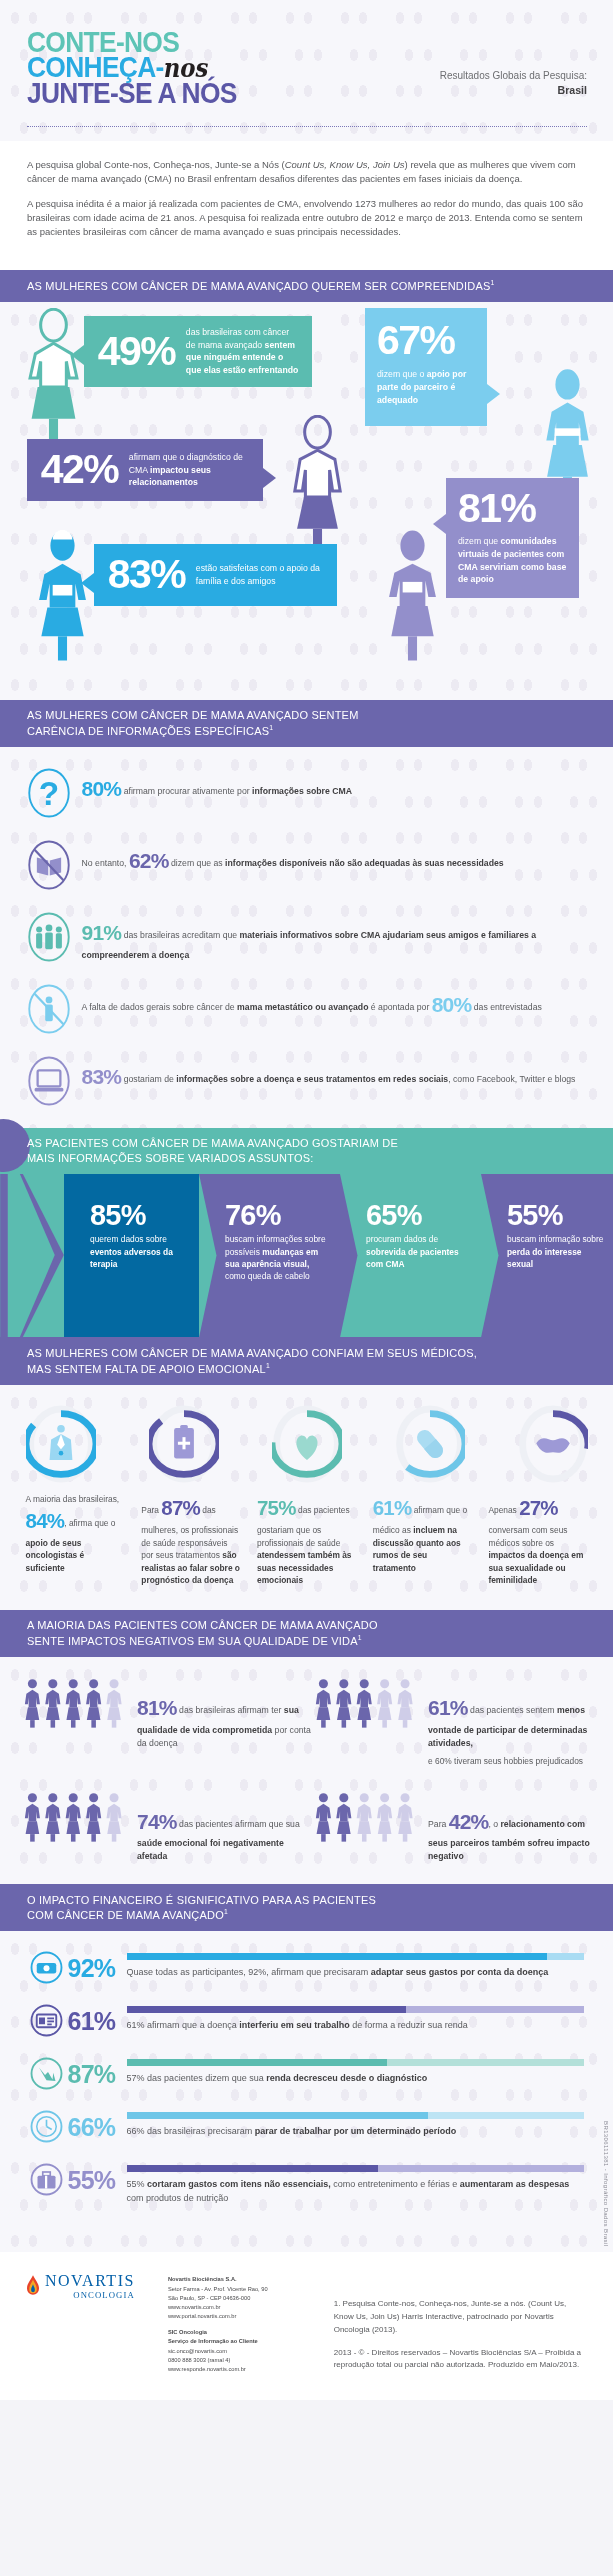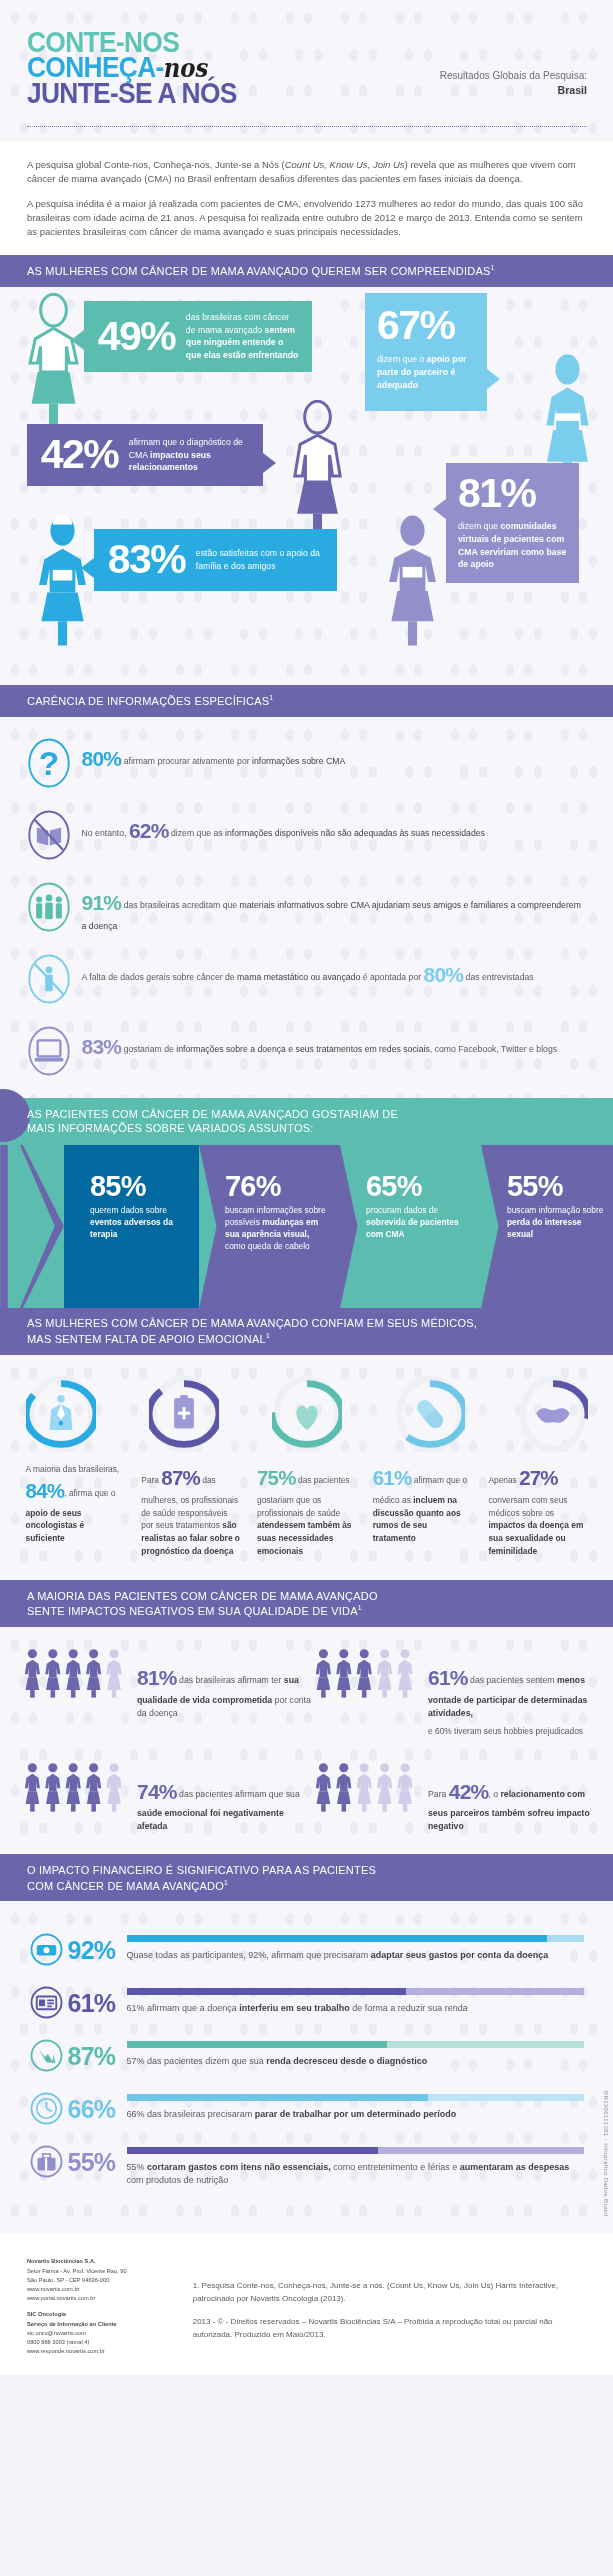--- a/index.html
+++ b/index.html
@@ -30,21 +30,21 @@
   .logo .l2 { font-size:30px; font-weight:bold; letter-spacing:-0.8px; color:#29abe2; font-family:"Liberation Sans Narrow","Liberation Sans",sans-serif; transform:scaleX(0.88); transform-origin:left; display:block;}
   .logo .l2 i { font-family:"DejaVu Serif", serif; font-style:italic; color:#231f20; font-size:26px; letter-spacing:0;}
   .logo .l3 { font-size:30px; font-weight:bold; letter-spacing:-0.8px; color:#5b57a6; font-family:"Liberation Sans Narrow","Liberation Sans",sans-serif; transform:scaleX(0.88); transform-origin:left; display:block;}
   .hdr-right { position:absolute; right:27px; top:68px; text-align:right; color:#6d6e71; font-size:10px; line-height:1.5; }
   .hdr-right .big { font-weight:bold; color:#414042; font-size:10.6px; }
   .dotline { position:absolute; left:27px; right:27px; top:126px; border-top:1.5px dotted #7b78b8; }
 
   
   .intro { background:#ffffff; padding:16.7px 27px 15px 27px; }
   .intro p { font-size:9.5px; line-height:1.5; color:#5a5b5e; margin-bottom:10.6px; }
-  .intro p:last-child { margin-bottom:0; }
+  .intro p:last-child { margin-bottom:15px; }
   .intro em { font-style:italic; }
 
   
   .banner { color:#fff; padding:8.4px 27px; font-size:11px; line-height:1.35;
             font-family:"Liberation Sans Narrow","Liberation Sans",sans-serif;
             letter-spacing:0.2px; }
   .banner.purple { background:#6b66ac; }
   .banner.teal { background:#5bbcb0; }
   .banner sup { font-size:6.8px; }
 
@@ -77,21 +77,21 @@
   .b81 .pct { margin:0 0 6px 0; }
 
   .fig { position:absolute; }
 
   
   .sec2 { padding: 20px 27px 18px 27px; }
   .row2 { display:flex; align-items:flex-start; margin-bottom:20px; }
   .row2:last-child { margin-bottom:3px; }
   .ico-ring { flex:0 0 auto; width:44px; height:52px; margin-right:10.6px; }
   .row2 .body { font-size:8.7px; line-height:1.55; color:#5a5b5e; padding-top:6px; }
-  .row2 .body b { font-weight:normal; color:#414042; }
+  .row2 .body b { font-weight:bold; color:#414042; }
   .row2 .body .n { font-family:"Liberation Sans Narrow","Liberation Sans",sans-serif;
                    font-weight:bold; font-size:21px; letter-spacing:-0.8px; vertical-align:-2.3px; }
 
   
   .sec3 { position:relative; height:163px; overflow:hidden; display:flex; }
   .chev { position:relative; padding:27px 10.6px 0 26px; color:#fff; }
   .chev .pct { font-family:"Liberation Sans Narrow","Liberation Sans",sans-serif;
                font-size:29px; font-weight:bold; line-height:1; letter-spacing:-0.8px; }
   .chev .txt { font-size:8.4px; line-height:1.45; margin-top:3px; }
   .chev .txt b { font-weight:bold; }
@@ -113,21 +113,21 @@
   .qcell { width:50%; display:flex; align-items:flex-start; margin-bottom:23px; }
   .people { width:105px; flex:0 0 auto; margin-right:9px; }
   .people svg { display:block; }
   .qtxt { font-size:8.7px; line-height:1.5; color:#5a5b5e; padding-top:15px; }
   .qtxt b { font-weight:bold; color:#414042; }
   .qtxt .n { font-family:"Liberation Sans Narrow","Liberation Sans",sans-serif;
              font-weight:bold; font-size:21px; letter-spacing:-0.8px; vertical-align:-2.3px; }
   .sub { display:block; margin-top:5.3px; font-size:8.4px; }
 
   
-  .sec6 { padding:32px 30px 26px 30px; position:relative; }
+  .sec6 { padding:20px 30px 26px 30px; position:relative; }
   .brow { display:flex; align-items:flex-start; margin-bottom:20px; }
   .brow:last-child { margin-bottom:0; }
   .bicon { width:33px; height:33px; flex:0 0 auto; margin-right:4.6px; }
   .bpct { font-family:"Liberation Sans Narrow","Liberation Sans",sans-serif;
           font-weight:bold; font-size:25px; letter-spacing:-0.8px; line-height:1;
           width:59px; flex:0 0 auto; padding-top:4.6px; }
   .bbody { flex:1; padding-top:1.5px; }
   .bar { height:6.8px; width:100%; display:flex; margin-bottom:6.8px; }
   .bar .fill { height:100%; }
   .bar .rest { height:100%; }
@@ -252,20 +252,21 @@
     <div class="bubble b81">
       <div class="tail-l"></div>
       <div class="inner">
         <div class="pct">81%</div>
         <div class="txt"><span>dizem que </span><b>comunidades virtuais de pacientes com CMA serviriam como base de apoio</b></div>
       </div>
     </div>
   </div>
 
   <div class="banner purple">
+    <div>AS MULHERES COM CÂNCER DE MAMA AVANÇADO SENTEM</div>
     <div><span>CARÊNCIA DE INFORMAÇÕES ESPECÍFICAS</span><sup>1</sup></div>
   </div>
   <div class="sec2 pattern">
 
     <div class="row2">
       <svg class="ico-ring" viewBox="0 0 58 68">
         <ellipse cx="29" cy="34" rx="26" ry="31" fill="none" stroke="#29abe2" stroke-width="2.5"></ellipse>
         <text x="29" y="50" font-size="44" font-weight="bold" fill="#29abe2" text-anchor="middle" font-family="Liberation Sans, sans-serif">?</text>
       </svg>
       <div class="body">
@@ -736,20 +737,33 @@
           <div class="rest" style="width:45%;background:#b3b0dd"></div>
         </div>
         <div class="btxt"><span>55% </span><b>cortaram gastos com itens não essenciais,</b><span> como entretenimento e férias e </span><b>aumentaram as despesas</b><span> com produtos de nutrição</span></div>
       </div>
     </div>
 
     <div class="sidecode">BR1306111381 - Infográfico Dados Brasil</div>
   </div>
 
   <div class="footer">
+    <div class="fl">
+      <div class="nvlogo">
+        <svg class="flame" viewBox="0 0 16 30">
+          <path d="M8 0 C4 8 0 11 0 18 a8 8 0 0 0 16 0 C16 11 12 8 8 0 Z" fill="#e8442a"></path>
+          <path d="M8 6 C5 12 3 14 3 19 a5 5 0 0 0 10 0 C13 14 11 12 8 6 Z" fill="#f5a623"></path>
+          <path d="M8 12 C6.5 16 5.5 17 5.5 20 a2.5 2.5 0 0 0 5 0 C10.5 17 9.5 16 8 12 Z" fill="#0460a9"></path>
+        </svg>
+        <div class="nvtext">
+          <div class="n1">NOVARTIS</div>
+          <div class="n2">ONCOLOGIA</div>
+        </div>
+      </div>
+    </div>
     <div class="addr">
       <b>Novartis Biociências S.A.</b><br>
       <span>Setor Farma - Av. Prof. Vicente Rao, 90</span><br>
       <span>São Paulo, SP - CEP 04636-000</span><br>
       <span>www.novartis.com.br</span><br>
       <span>www.portal.novartis.com.br</span>
       <span class="gap"></span>
       <b>SIC Oncologia</b><br>
       <b>Serviço de Informação ao Cliente</b><br>
       <span>sic.onco@novartis.com</span><br>

